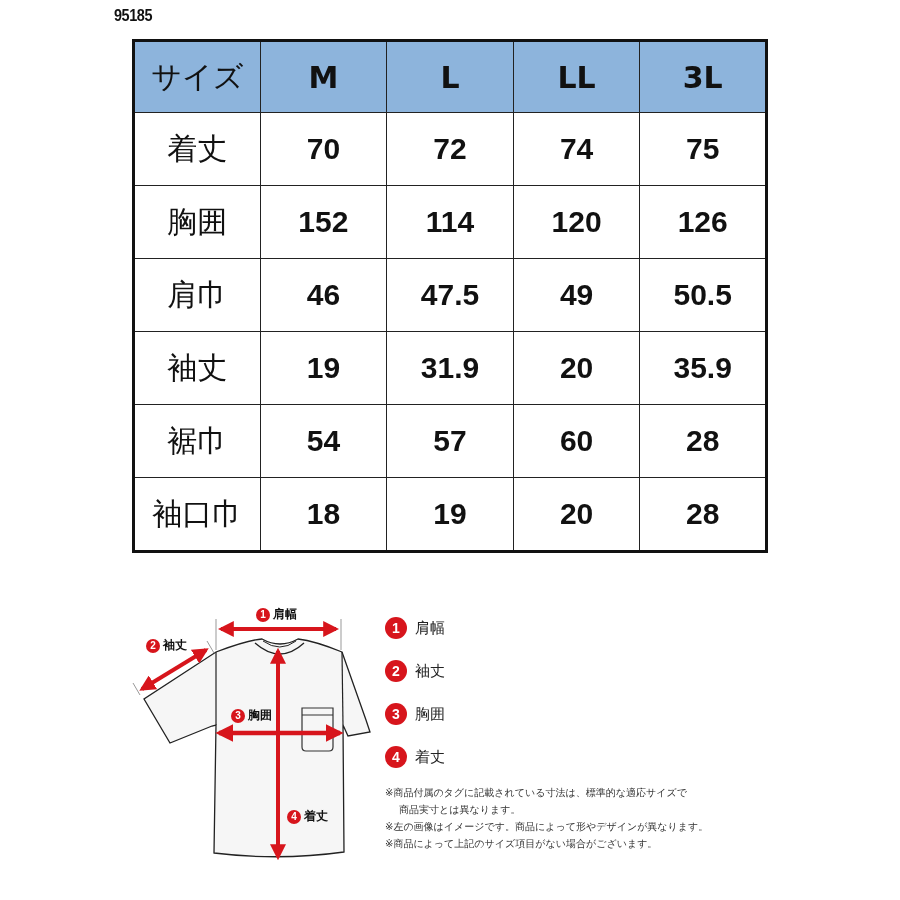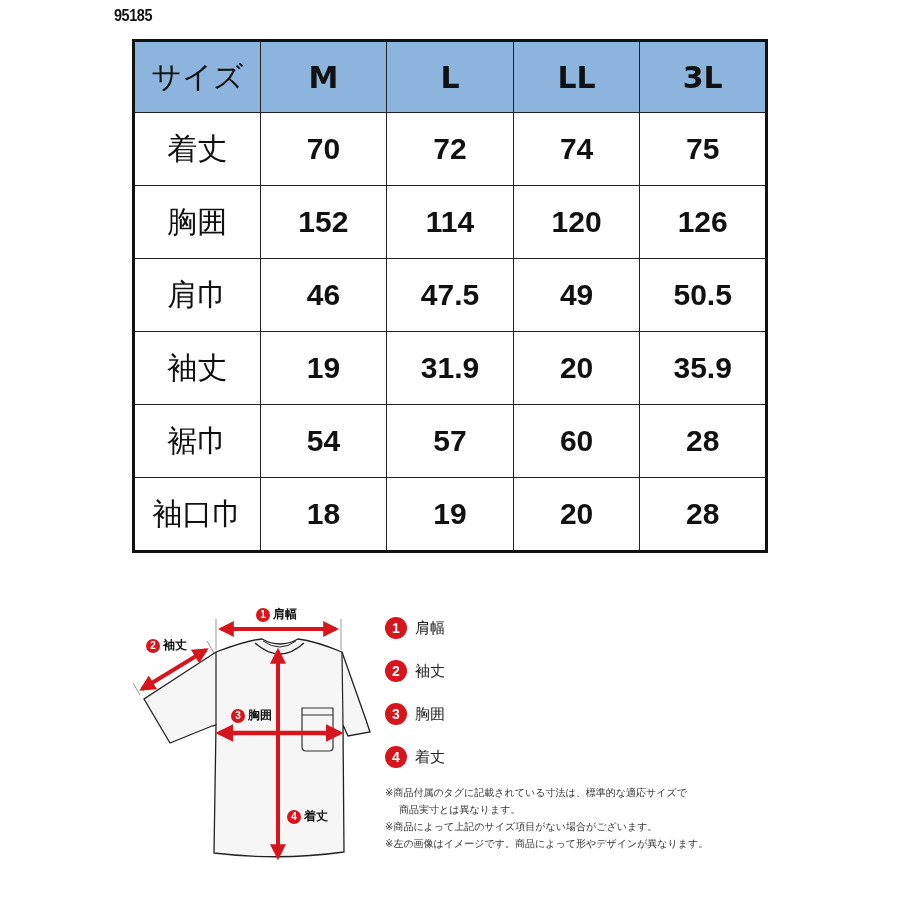--- a/index.html
+++ b/index.html
@@ -154,15 +154,15 @@
   </div>
   <div class="legend-item">
     <span class="badge">4</span>
     <span class="legend-term">着丈</span>
   </div>
 </div>
 
 <div class="notes">
   <div class="note">※商品付属のタグに記載されている寸法は、標準的な適応サイズで</div>
   <div class="note indent">商品実寸とは異なります。</div>
+  <div class="note">※左の画像はイメージです。商品によって形やデザインが異なります。</div>
   <div class="note">※商品によって上記のサイズ項目がない場合がございます。</div>
-  <div class="note">※左の画像はイメージです。商品によって形やデザインが異なります。</div>
 </div>
 
 </body></html>

